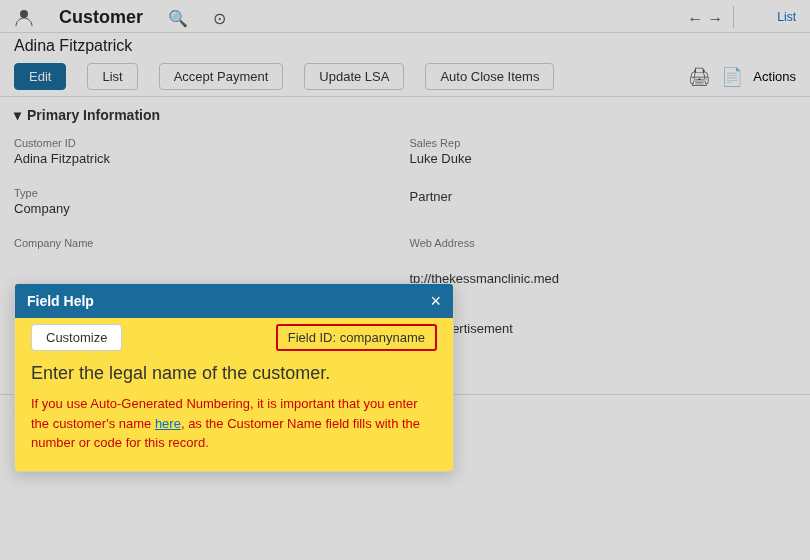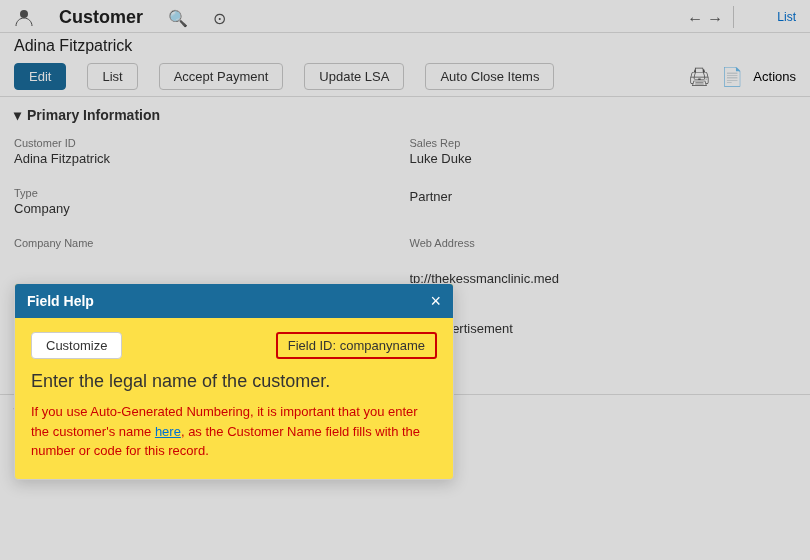--- a/index.html
+++ b/index.html
@@ -207,21 +207,21 @@
     }
     .modal-close {
       background: none;
       border: none;
       color: #fff;
       font-size: 18px;
       cursor: pointer;
       line-height: 1;
     }
     .modal-body {
-      padding: 14px 16px 18px 16px;
+      padding: 6px 16px 18px 16px;
     }
     .modal-row1 {
       display: flex;
       align-items: center;
       justify-content: space-between;
       margin-bottom: 12px;
     }
     .field-id-badge {
       border: 2px solid #c00;
       border-radius: 3px;

